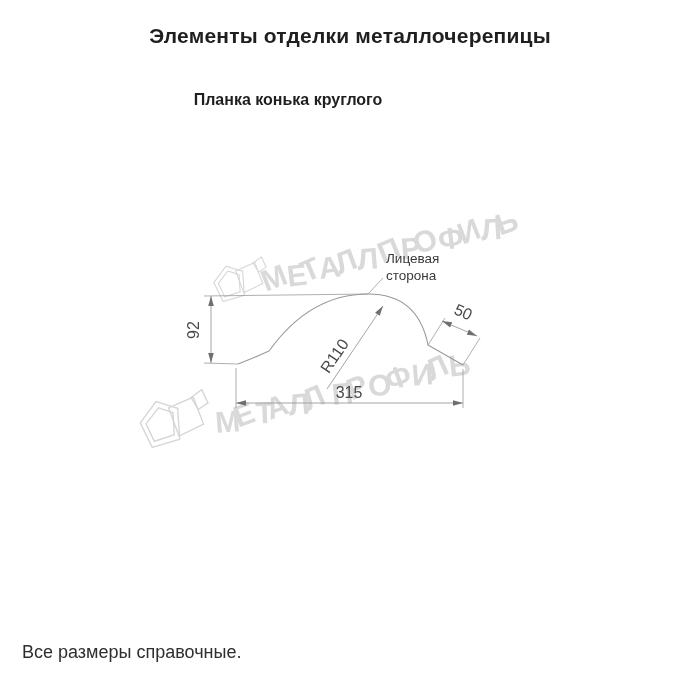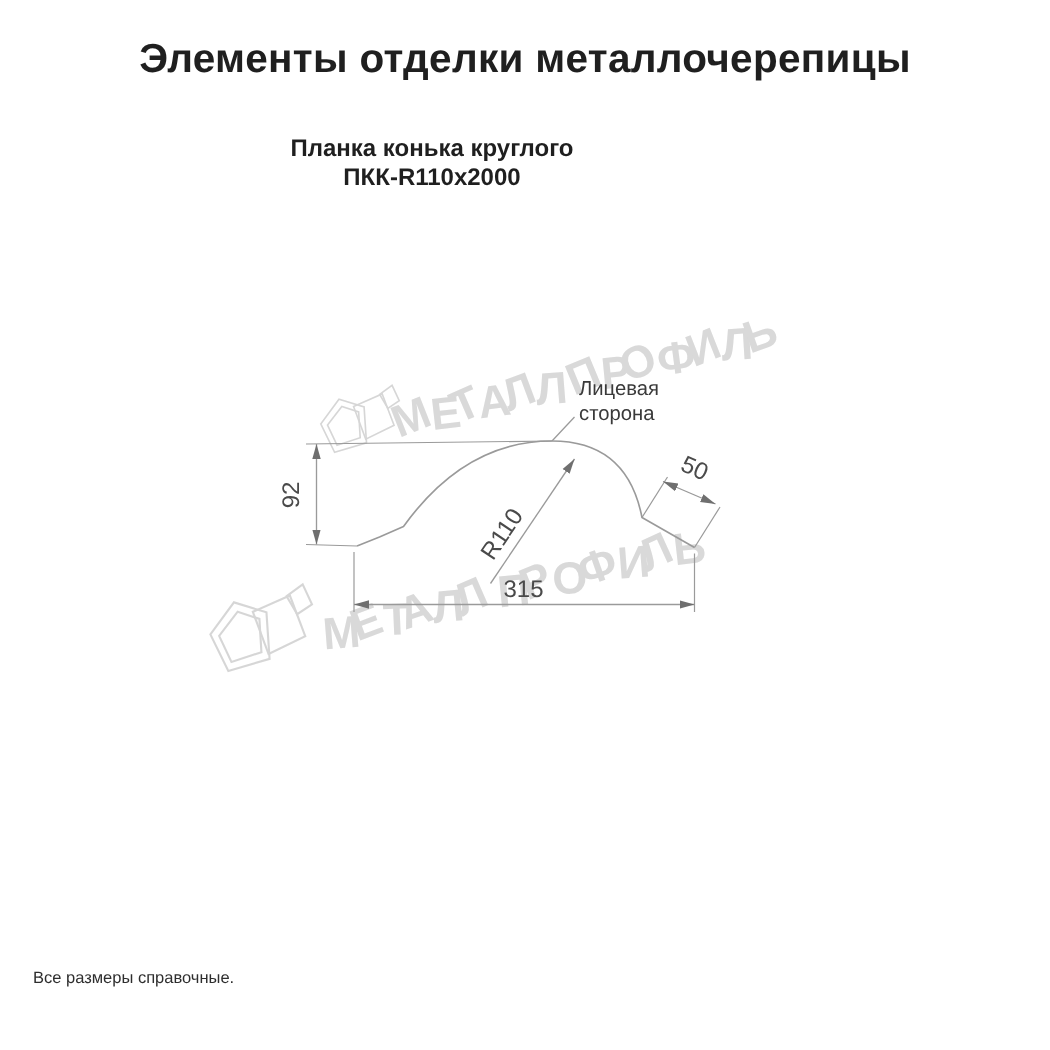--- a/index.html
+++ b/index.html
@@ -7,50 +7,49 @@
     --text:#1f1f1f; --foot:#2e2e2e; --bg:#ffffff;
   }
   *{margin:0;padding:0;box-sizing:border-box;}
   html,body{width:700px;height:700px;}
   body{
     position:relative;width:700px;height:700px;background:var(--bg);
     font-family:"Liberation Sans",sans-serif;color:var(--text);overflow:hidden;
   }
   .page-title{
     position:absolute;top:24px;left:0;width:700px;text-align:center;
-    font-size:27px;font-weight:bold;letter-spacing:.2px;color:var(--text);
+    font-size:21px;font-weight:bold;letter-spacing:.2px;color:var(--text);
   }
   .subtitle{
     position:absolute;top:90px;left:0;width:576px;text-align:center;
     font-size:16px;font-weight:bold;line-height:19px;color:var(--text);
   }
   .drawing-svg{position:absolute;left:0;top:0;width:700px;height:700px;}
   .profile{fill:none;stroke:var(--line);stroke-width:1.1;stroke-linejoin:round;}
   .dimline{fill:none;stroke:var(--line);stroke-width:.9;}
   .extline{fill:none;stroke:var(--line);stroke-width:.8;}
   .arrow{fill:#6f6f6f;}
   .dim-label{fill:var(--dim_text);font-size:16px;font-family:"Liberation Sans",sans-serif;}
   .note-label{fill:#3a3a3a;font-size:13.5px;font-family:"Liberation Sans",sans-serif;}
   .wm-text{
     fill:var(--watermark);font-size:30px;font-weight:bold;opacity:.8;
     font-family:"Liberation Sans",sans-serif;letter-spacing:-2px;
   }
   .wm-logo{fill:none;stroke:var(--watermark);stroke-width:1.3;opacity:.85;}
   .footer{
-    position:absolute;left:22px;top:644px;font-size:11px;line-height:17px;color:var(--foot);
+    position:absolute;left:22px;top:644px;font-size:18px;line-height:17px;color:var(--foot);
   }
 </style>
 </head>
 <body>
 
 <div class="page-title">Элементы отделки металлочерепицы</div>
 
 <div class="subtitle">
   <div>Планка конька круглого</div>
-  <div>ПКК-R110х2000</div>
 </div>
 
 <svg class="drawing-svg" viewBox="0 0 700 700" aria-hidden="true">
   <defs>
     <marker id="arrE" markerWidth="11" markerHeight="8" refX="10" refY="4" orient="auto" markerUnits="userSpaceOnUse">
       <path d="M0,1.2 L10,4 L0,6.8 Z" class="arrow"></path>
     </marker>
     <marker id="arrS" markerWidth="11" markerHeight="8" refX="10" refY="4" orient="auto-start-reverse" markerUnits="userSpaceOnUse">
       <path d="M0,1.2 L10,4 L0,6.8 Z" class="arrow"></path>
     </marker>

